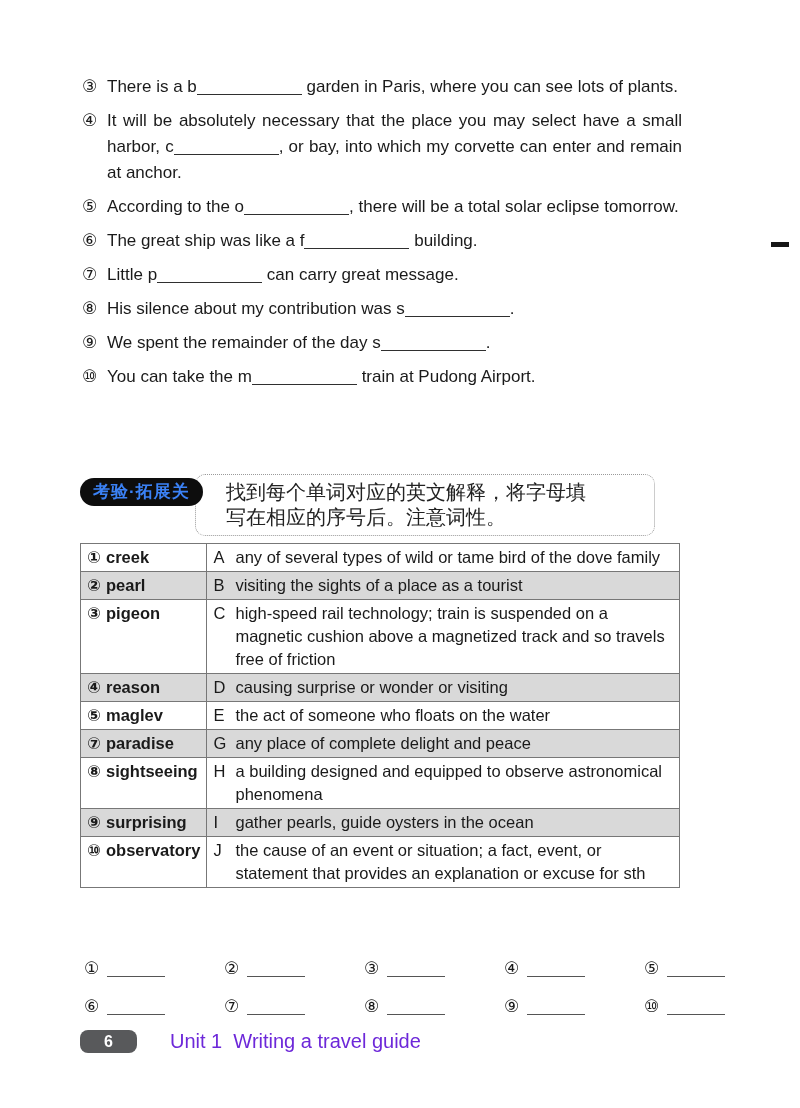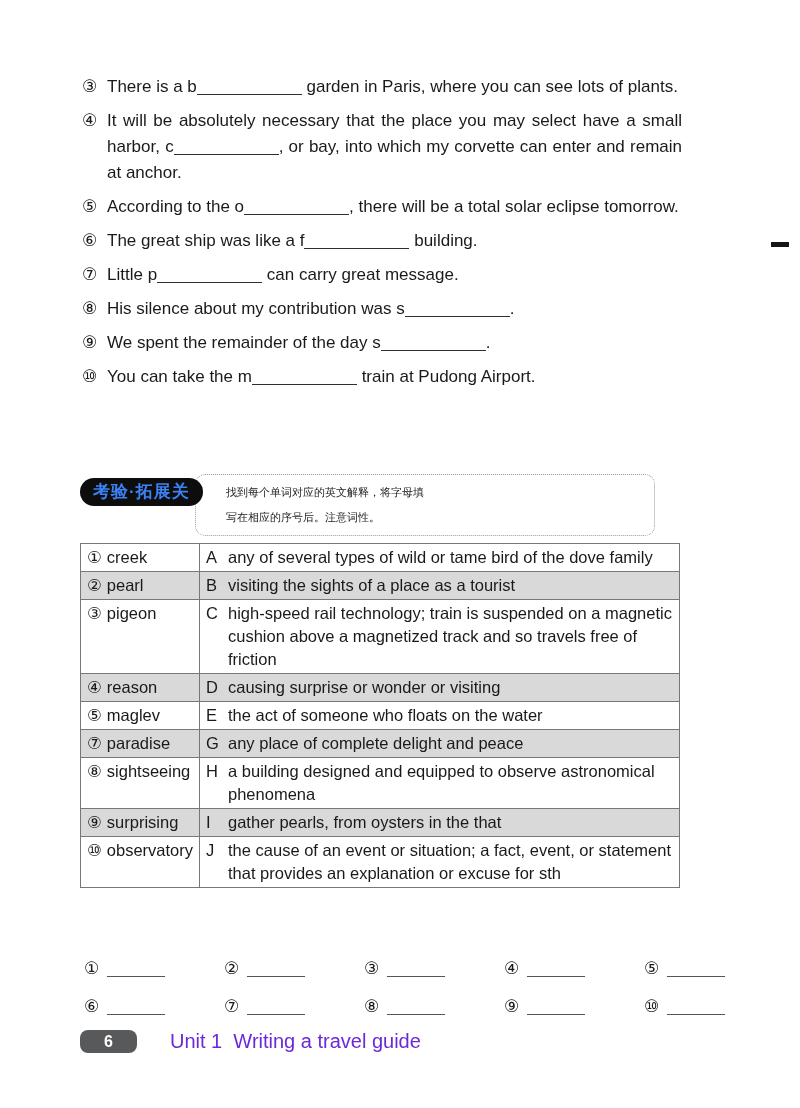--- a/index.html
+++ b/index.html
@@ -20,41 +20,41 @@
     display:inline-block; height:0.8em;
     border-bottom:1.5px solid #2f2f2f; margin-bottom:-3px;
   }
 
   
   .section { position:absolute; left:80px; top:472px; width:600px; height:62px; }
   .instr-box {
     position:absolute; left:115px; top:2px; width:460px;
     border:1.5px dotted #9a9a9a; border-radius:10px;
     padding:5px 12px 5px 30px;
-    font-size:11px; line-height:25px; color:#222222;
+    font-size:20px; line-height:25px; color:#222222;
   }
   .badge {
     position:absolute; left:0; top:6px; z-index:2;
     background:#0d0d0d; color:#3b82f6;
     border-radius:15px; padding:2px 13px 3px 13px;
     font-size:17px; font-weight:bold; letter-spacing:1px;
     white-space:nowrap;
   }
 
   
   .match-table {
     position:absolute; left:80px; top:543px; width:600px;
     border-collapse:collapse; font-size:16.5px;
   }
   .match-table td {
     border:1px solid #777777; vertical-align:top;
     padding:2px 6px; line-height:23px;
   }
   .match-table tr:nth-child(even) td { background:#d9d9d9; }
-  td.word-cell { width:118px; white-space:nowrap; }
+  td.word-cell { width:118px; white-space:nowrap;font-weight:bold; }
   .word-num { margin-right:5px; }
   .def { display:flex; }
   .def-letter { flex:none; width:22px; }
   .def-text { flex:1; }
 
   
   .answers { position:absolute; left:84px; top:956px; width:660px; }
   .answers-row { display:flex; }
   .answers-row + .answers-row { margin-top:12px; }
   .ans { flex:none; width:140px; font-size:17px; line-height:26px; }
@@ -186,21 +186,21 @@
               <span class="def-letter">H</span>
               <div class="def-text">a building designed and equipped to observe astronomical phenomena</div>
             </div>
           </td>
         </tr>
         <tr>
           <td class="word-cell"><span class="word-num">⑨</span><span class="word-label">surprising</span></td>
           <td class="def-cell">
             <div class="def">
               <span class="def-letter">I</span>
-              <div class="def-text">gather pearls, from oysters in the that</div>
+              <div class="def-text">gather pearls, guide oysters in the ocean</div>
             </div>
           </td>
         </tr>
         <tr>
           <td class="word-cell"><span class="word-num">⑩</span><span class="word-label">observatory</span></td>
           <td class="def-cell">
             <div class="def">
               <span class="def-letter">J</span>
               <div class="def-text">the cause of an event or situation; a fact, event, or statement that provides an explanation or excuse for sth</div>
             </div>

